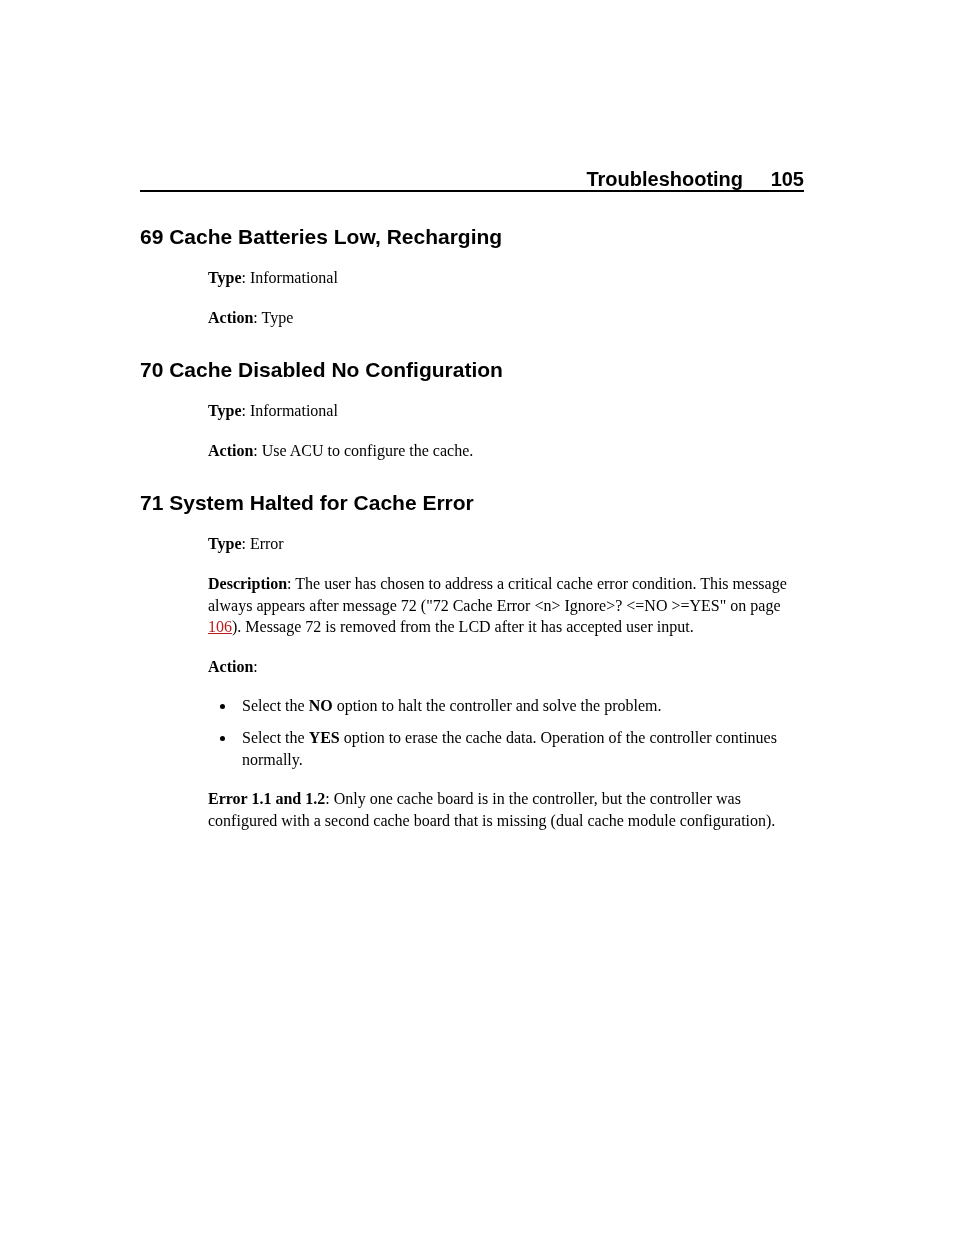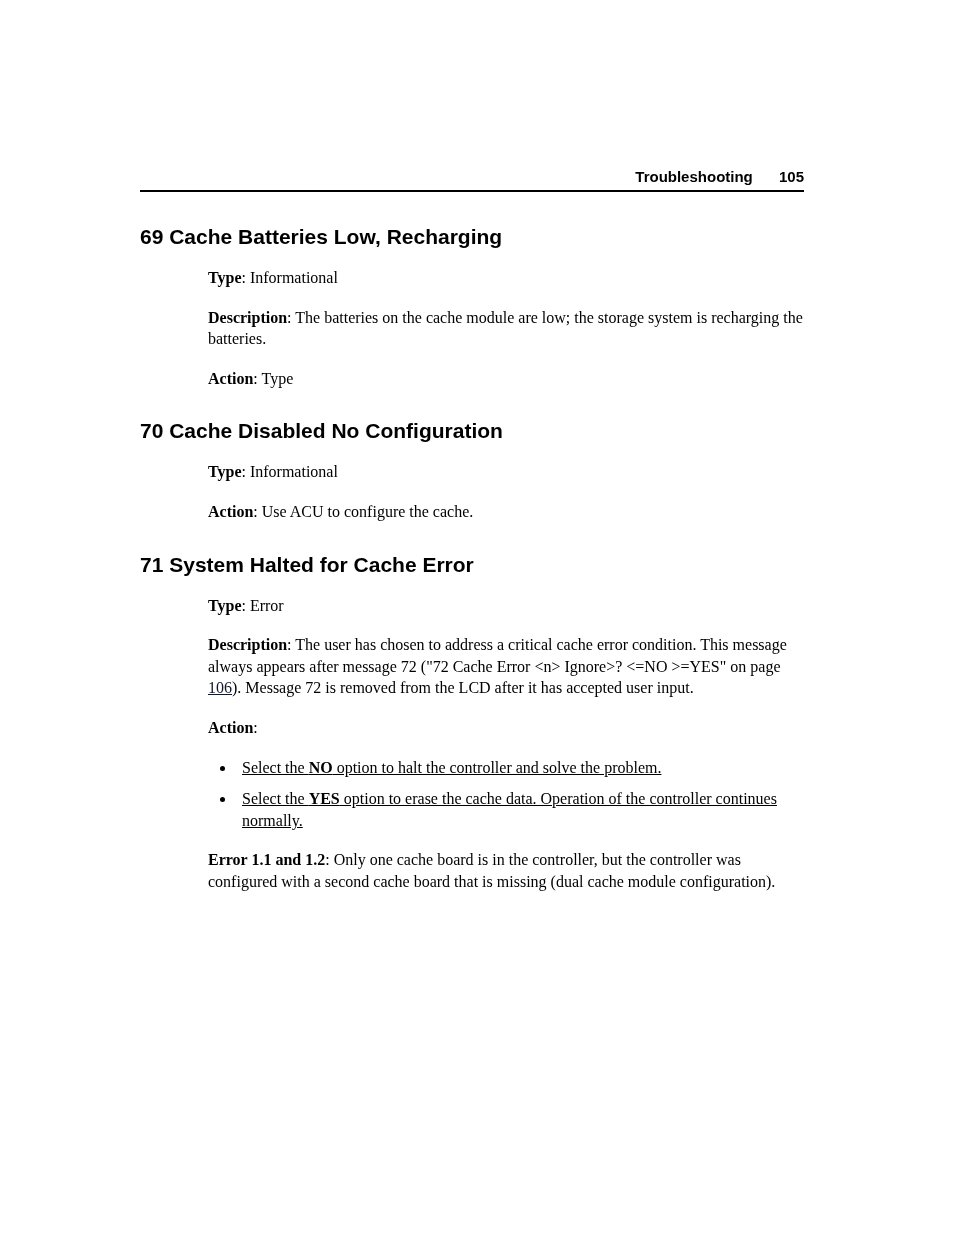--- a/index.html
+++ b/index.html
@@ -16,21 +16,21 @@
     position: relative;
     box-sizing: border-box;
     padding: 165px 150px 0 140px;
   }
   .running-header {
     position: absolute;
     top: 168px;
     right: 150px;
     font-family: Arial, Helvetica, sans-serif;
     font-weight: bold;
-    font-size: 15px;
+    font-size: 20px;
   }
   .running-header .pg {
     margin-left: 22px;
   }
   .rule {
     position: absolute;
     top: 190px;
     left: 140px;
     right: 150px;
     border-bottom: 2px solid #000;
@@ -51,51 +51,47 @@
   }
   .body-block p {
     margin: 0 0 18px 0;
   }
   .label {
     font-weight: bold;
   }
   ul.actions {
     margin: 0 0 18px 0;
     padding-left: 28px;
-    text-decoration: underline;
   }
   ul.actions li {
     margin-bottom: 10px;
     padding-left: 6px;
   }
   a.pagelink {
-    color: #0f172a;
+    color: #b91c1c;
     text-decoration: underline;
   }
 </style>
 </head>
 <body>
 
 <div class="page">
 
   <div class="running-header">
     <span>Troubleshooting</span>
     <span class="pg">105</span>
   </div>
   <div class="rule"></div>
 
   <div class="content">
 
     <h2 class="section">69 Cache Batteries Low, Recharging</h2>
     <div class="body-block">
       <p>
         <span class="label">Type</span><span>: Informational</span>
-      </p>
-      <p>
-        <span class="label">Description</span><span>: The batteries on the cache module are low; the storage system is recharging the batteries.</span>
       </p>
       <p>
         <span class="label">Action</span><span>: Type</span>
       </p>
     </div>
 
     <h2 class="section">70 Cache Disabled No Configuration</h2>
     <div class="body-block">
       <p>
         <span class="label">Type</span><span>: Informational</span>

